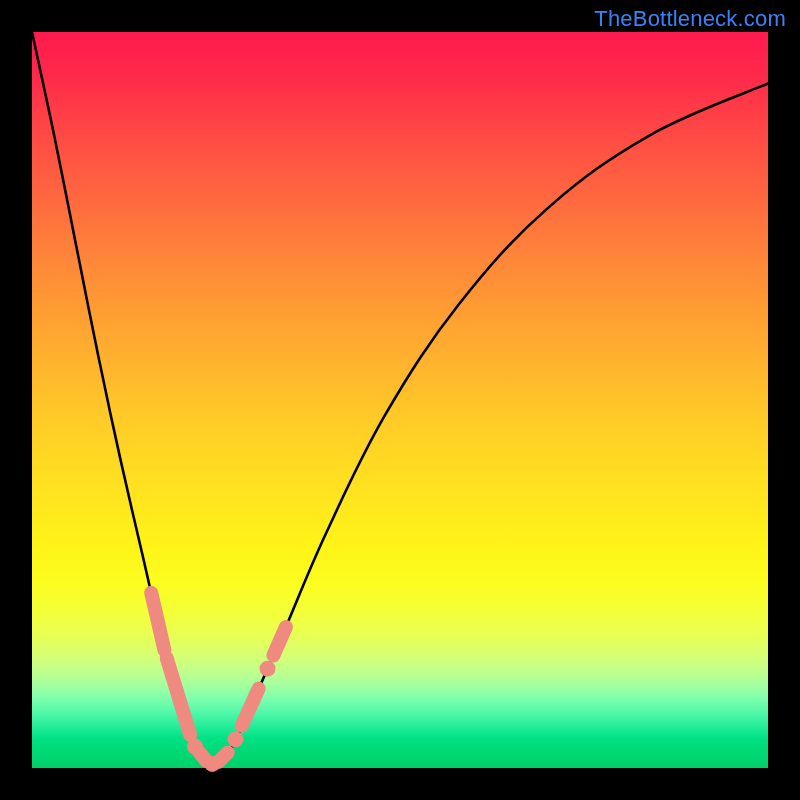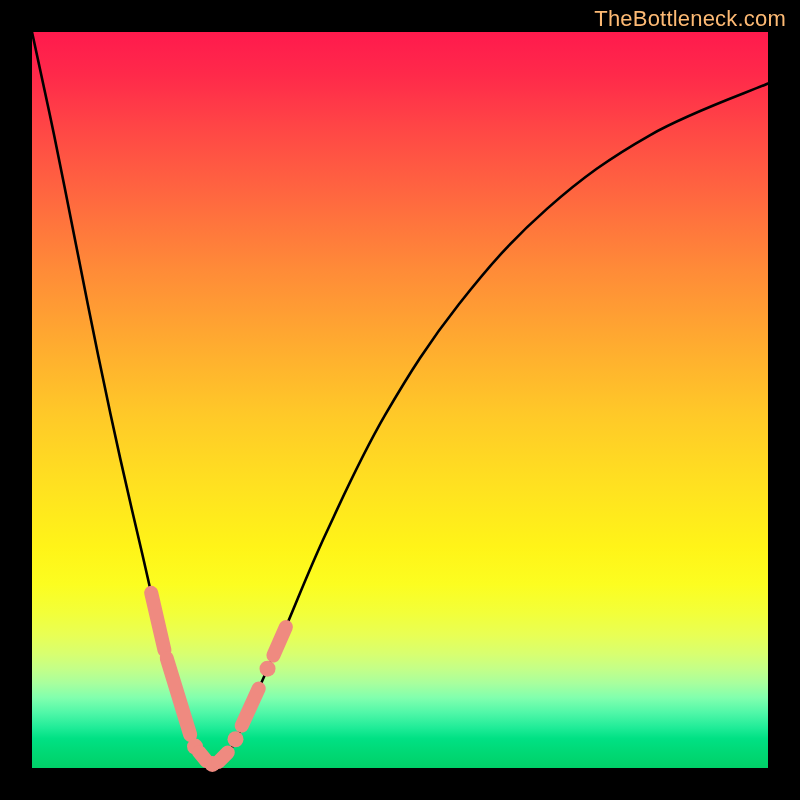--- a/index.html
+++ b/index.html
@@ -47,21 +47,21 @@
       #20ec98 94.5%,
       #00e184 96%,
       #00d874 98%,
       #00d068 100%
     );
   }
   .watermark {
     position: absolute;
     top: 6px;
     right: 14px;
-    color: #fdba74;
+    color: #3b82f6;
     font-size: 22px;
     letter-spacing: 0.2px;
     user-select: none;
   }
   svg.curve-layer {
     position: absolute;
     top: 0;
     left: 0;
     width: 736px;
     height: 736px;

